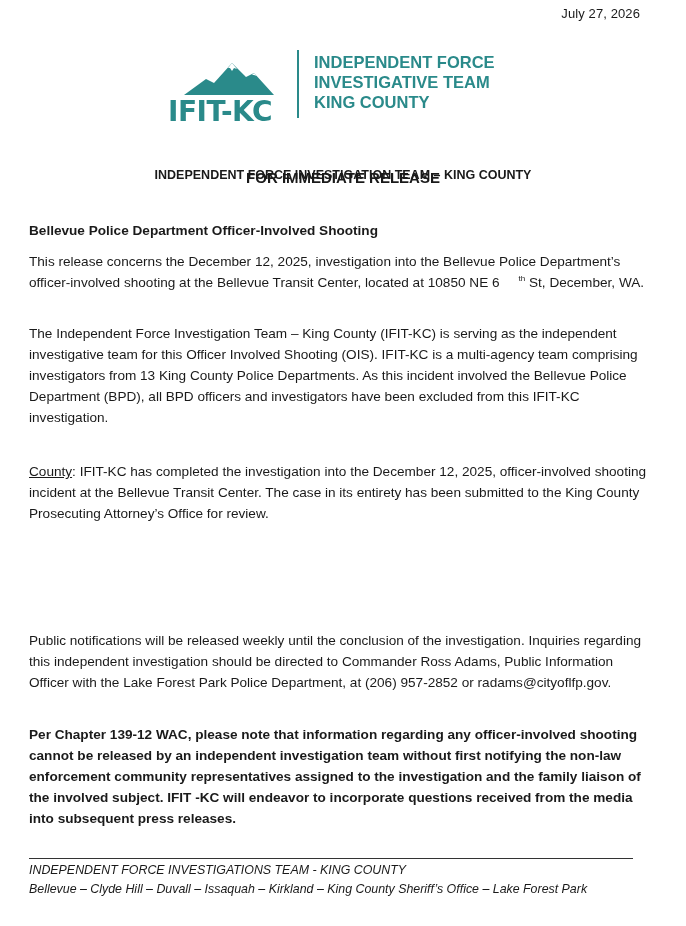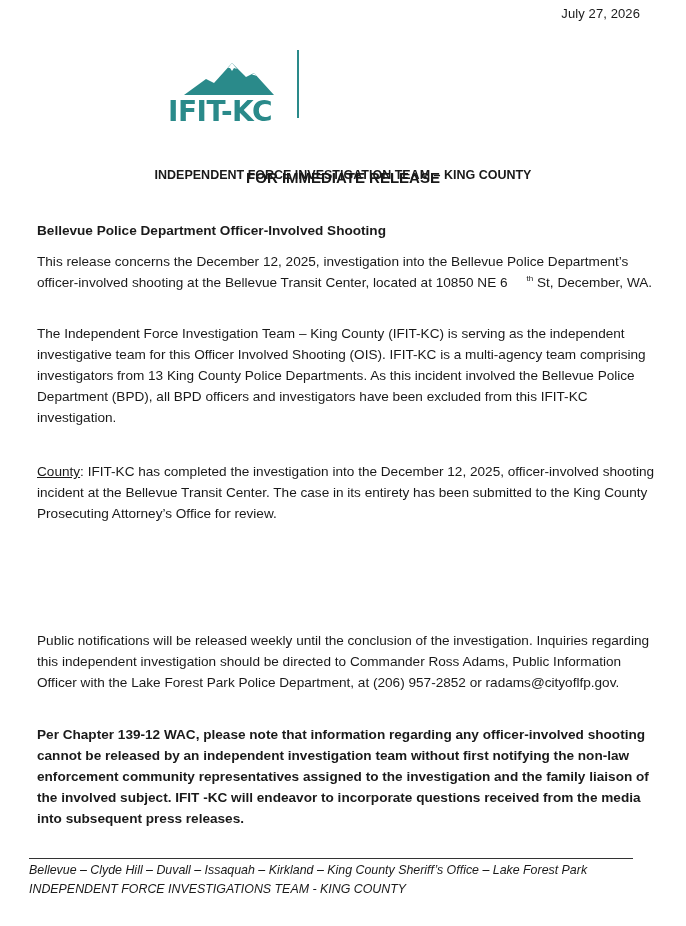--- a/index.html
+++ b/index.html
@@ -33,21 +33,21 @@
     }
     .heading1 {
       position: absolute; left: 0; width: 686px; top: 168px; text-align: center;
       font-weight: bold; font-size: 12.5px;
     }
     .heading2 {
       position: absolute; left: 0; width: 686px; top: 169px; text-align: center;
       font-weight: bold; font-size: 15px;
     }
     .para {
-      position: absolute; left: 37px; width: 620px;
+      position: absolute; left: 29px; width: 620px;
       font-size: 13.6px; line-height: 21px;
     }
     .subject { top: 220px; font-weight: bold; font-size: 13.6px; }
     .p1 { top: 251px; }
     .p2 { top: 323px; }
     .p3 { top: 461px; }
     .p4 { top: 630px; }
     .p5 { top: 724px; font-weight: bold; }
     .underline { text-decoration: underline; }
     sup { font-size: 8px; line-height: 0; margin-left: 19px; }
@@ -68,20 +68,25 @@
 <div class="logo">
   <div class="logo-mark">
     <svg width="90" height="36" viewBox="0 0 90 36">
       <polygon points="0,34 22,18 30,22 48,2 62,16 70,12 90,34" fill="#2a8a8a"></polygon>
       <polygon points="44,7 48,2 53,8 50,7 48,10 46,7" fill="#ffffff"></polygon>
       <polygon points="68,14 70,12 73,15 70,14" fill="#ffffff"></polygon>
     </svg>
     <div class="logo-abbr">IFIT-KC</div>
   </div>
   <div class="logo-divider"></div>
+  <div class="logo-text">
+    <div>INDEPENDENT FORCE</div>
+    <div>INVESTIGATIVE TEAM</div>
+    <div>KING COUNTY</div>
+  </div>
 </div>
 
 <div class="heading1">INDEPENDENT FORCE INVESTIGATION TEAM – KING COUNTY</div>
 <div class="heading2">FOR IMMEDIATE RELEASE</div>
 
 <div class="para subject">Bellevue Police Department Officer-Involved Shooting</div>
 
 <div class="para p1">
   <span>This release concerns the December 12, 2025, investigation into the Bellevue Police Department’s officer-involved shooting at the Bellevue Transit Center, located at 10850 NE 6</span><sup>th</sup><span> St, December, WA.</span>
 </div>
@@ -91,15 +96,15 @@
 <div class="para p3">
   <span class="underline">County</span><span>: IFIT-KC has completed the investigation into the December 12, 2025, officer-involved shooting incident at the Bellevue Transit Center.  The case in its entirety has been submitted to the King County Prosecuting Attorney’s Office for review.</span>
 </div>
 
 <div class="para p4">Public notifications will be released weekly until the conclusion of the investigation.  Inquiries regarding this independent investigation should be directed to Commander Ross Adams, Public Information Officer with the Lake Forest Park Police Department, at (206) 957-2852 or radams@cityoflfp.gov.</div>
 
 <div class="para p5">Per Chapter 139-12 WAC, please note that information regarding any officer-involved shooting cannot be released by an independent investigation team without first notifying the non-law enforcement community representatives assigned to the investigation and the family liaison of the involved subject.  IFIT -KC will endeavor to incorporate questions received from the media into subsequent press releases.</div>
 
 <div class="footer-rule"></div>
 <div class="footer">
+  <div>INDEPENDENT FORCE INVESTIGATIONS TEAM - KING COUNTY</div>
   <div>Bellevue – Clyde Hill – Duvall – Issaquah – Kirkland – King County Sheriff’s Office – Lake Forest Park</div>
-  <div>INDEPENDENT FORCE INVESTIGATIONS TEAM - KING COUNTY</div>
 </div>
 
 </body></html>

